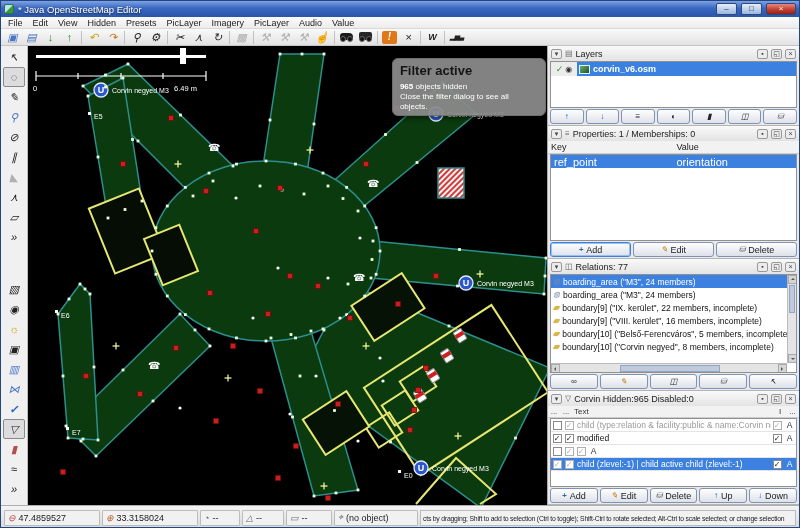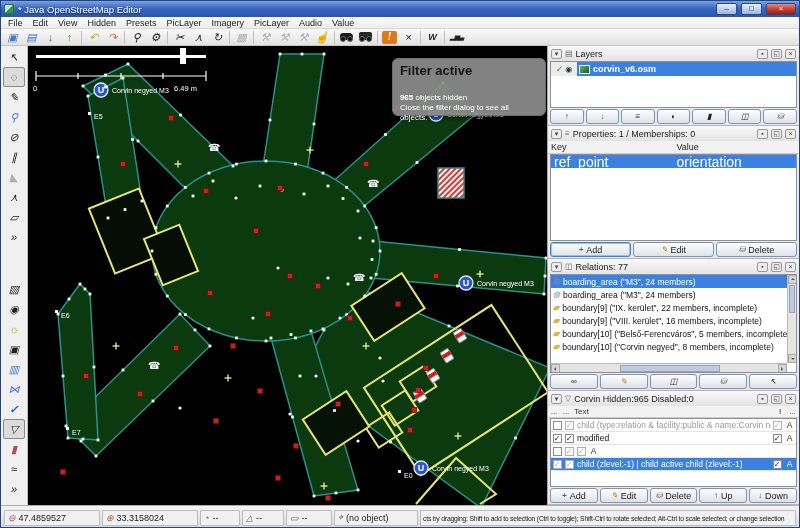--- a/index.html
+++ b/index.html
@@ -28,21 +28,21 @@
   
   .main{display:flex;height:459px;}
   .ltb{width:27px;background:#f0f0f0;border-right:1px solid #bdbdbd;display:flex;flex-direction:column;align-items:center;padding-top:1px;}
   .ltb .tbtn{width:22px;height:20px;font-size:11px;line-height:19px;margin:0;}
   .ltb .tbtn.active{border:1px solid #8a8a8a;background:#dcdcdc;border-radius:2px;}
   .ltb .spacer{height:32px;}
   .map{width:521px;height:459px;background:#000;position:relative;overflow:hidden;}
   .map svg text{font-family:"Liberation Sans",sans-serif;}
   
   .notif{position:absolute;left:364px;top:12px;width:154px;height:58px;background:rgba(138,138,138,.94);border:1px solid #6e6e6e;border-radius:6px;padding:4px 7px;box-shadow:2px 2px 5px rgba(0,0,0,.5);}
-  .notif .ntitle{font-size:13px;font-weight:bold;color:#151515;margin-bottom:15px;}
+  .notif .ntitle{font-size:13px;font-weight:bold;color:#151515;margin-bottom:4px;}
   .notif .nline{font-size:8px;color:#fff;line-height:10px;}
   .notif .nb{font-weight:bold;}
   
   .panels{width:252px;display:flex;flex-direction:column;background:#e9e9e9;border-left:1px solid #aaa;}
   .panel{border-bottom:1px solid #b4b4b4;display:flex;flex-direction:column;}
   .phead{height:15px;display:flex;align-items:center;gap:3px;padding:0 3px;background:linear-gradient(#f9f9f9,#e3e3e3);font-size:9px;color:#222;}
   .phicon{font-size:8px;color:#666;}
   .ptitle{flex:1;white-space:nowrap;overflow:hidden;}
   .hbtn{width:11px;height:10px;border:1px solid #999;background:#ececec;font-size:7px;line-height:8px;text-align:center;border-radius:2px;padding:0;color:#444;}
   .whitebox{background:#fff;border:1px solid #909090;margin:0 2px;}
@@ -61,21 +61,21 @@
   .lrow .lmarks{width:26px;display:flex;gap:2px;justify-content:center;background:#ececec;height:100%;align-items:center;}
   .lrow .sel-area{flex:1;background:#3c80e0;color:#fff;height:100%;display:flex;align-items:center;gap:3px;padding:0 2px;font-weight:bold;}
   .lthumb{width:11px;height:9px;background:linear-gradient(135deg,#6db06d,#274e27);border:1px solid #cfe;}
   .chk{color:#2a9a2a;font-size:9px;}
   .eye{color:#333;font-size:8px;}
   
   #p-props{height:133px;}
   .pcols{display:flex;height:13px;font-size:9px;background:#f2f2f2;border-bottom:1px solid #ccc;align-items:center;}
   .pcols span{width:50%;padding-left:3px;color:#222;}
   .ptable{flex:1;display:flex;flex-direction:column;}
-  .prow{height:13px;display:flex;font-size:14px;align-items:center;}
+  .prow{height:13px;display:flex;font-size:11px;align-items:center;}
   .prow.sel{background:#3c80e0;color:#fff;}
   .prow span{width:50%;padding-left:3px;white-space:nowrap;overflow:hidden;}
   
   #p-rels{height:132px;}
   .rlist{flex:1;position:relative;overflow:hidden;padding-right:9px;padding-bottom:9px;}
   .rrow{height:13px;display:flex;align-items:center;gap:3px;font-size:8.5px;padding:0 2px;white-space:nowrap;overflow:hidden;color:#111;}
   .rrow.sel{background:#3c80e0;color:#fff;}
   .ric{font-size:8px;}
   .ric.boarding{color:#7d8ba8;}
   .ric.boundary{color:#e2b832;text-shadow:0 0 1px #8a6a10;}

